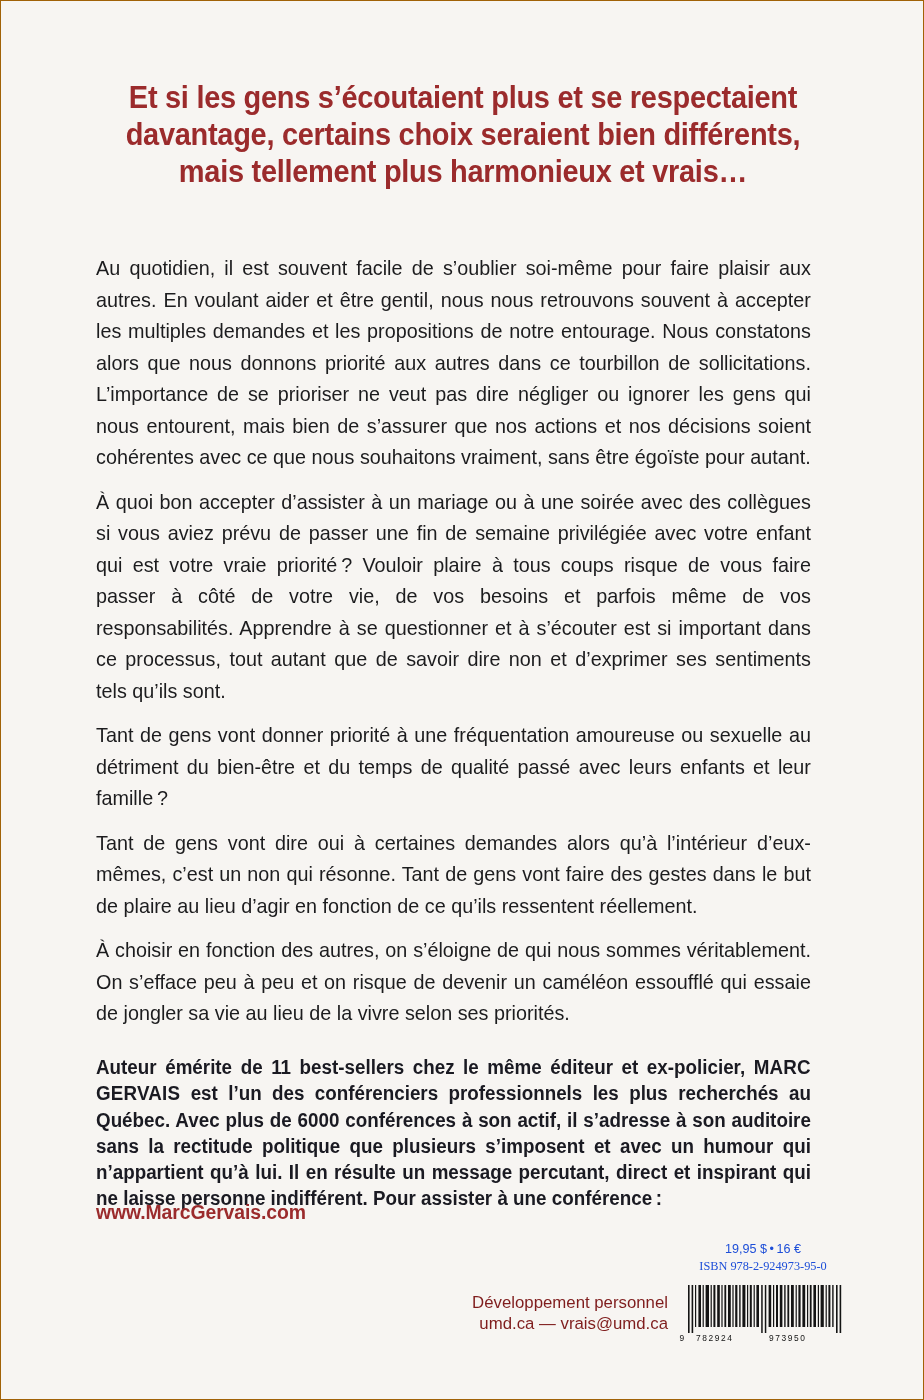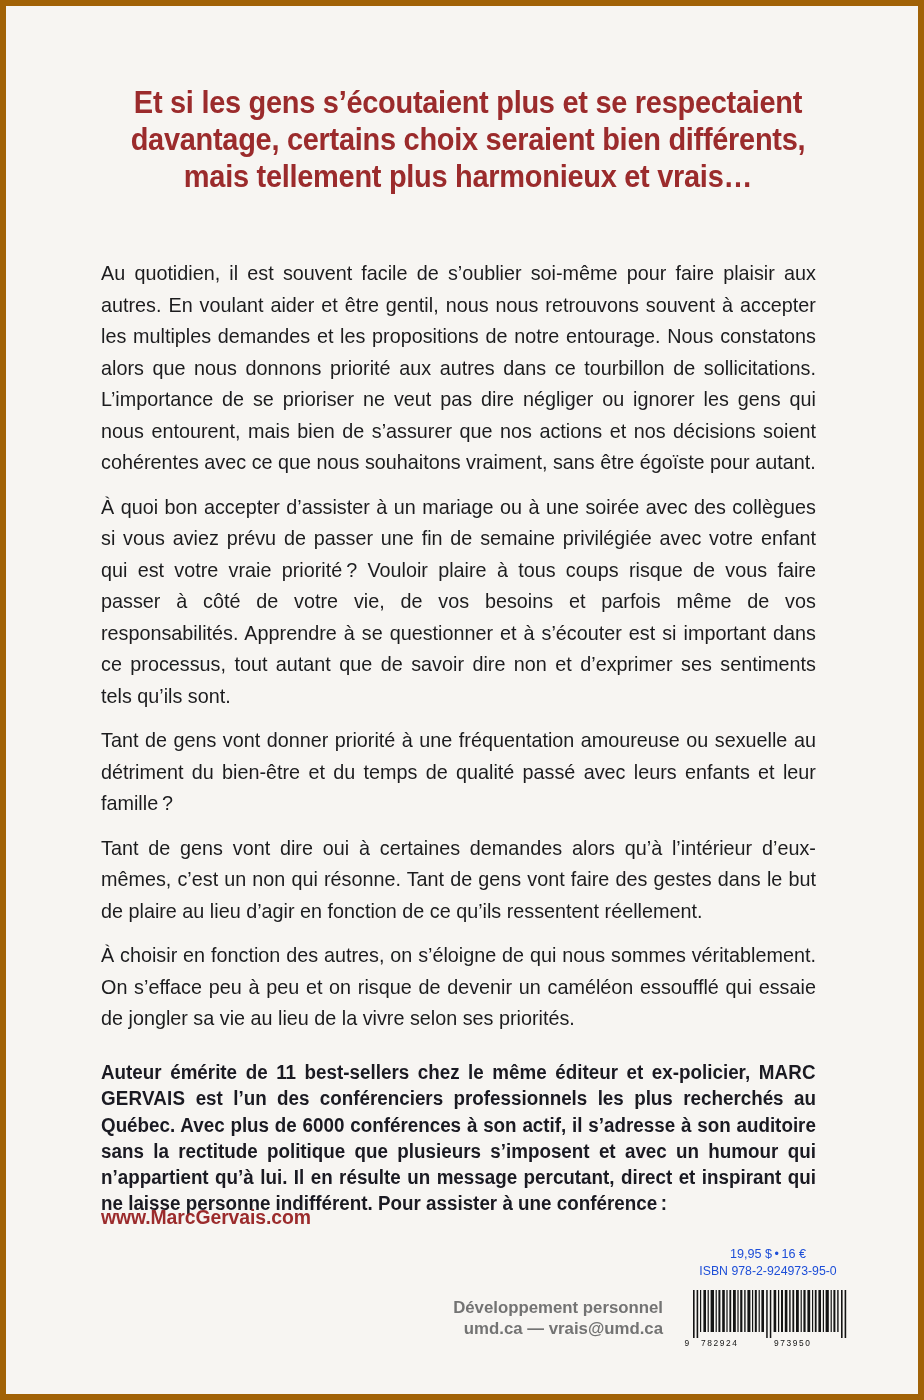--- a/index.html
+++ b/index.html
@@ -10,21 +10,21 @@
   }
   body {
     font-family: "Liberation Sans", sans-serif;
   }
   .page {
     position: relative;
     width: 924px;
     height: 1400px;
     background: #f7f5f2;
     box-sizing: border-box;
-    border: 6px solid #a16207;
+    border: 1px solid #a16207;
     overflow: hidden;
   }
 
   
   .headline {
     position: absolute;
     left: 72px;
     top: 78px;
     width: 780px;
     text-align: center;
@@ -87,39 +87,39 @@
     transform: scaleX(0.97);
     transform-origin: left top;
   }
 
   
   .publisher {
     position: absolute;
     right: 255px;
     top: 1291px;
     text-align: right;
-    color: #737373;
+    color: #7f1d1d;
     font-size: 16.8px;
-    font-weight: bold;
+    font-weight: normal;
     line-height: 21px;
   }
   .publisher span { display: block; white-space: nowrap; }
 
   .price-block {
     position: absolute;
     left: 676px;
     top: 1240px;
     width: 172px;
     text-align: center;
     color: #1d4ed8;
     font-size: 12.6px;
     line-height: 16.5px;
   }
   .price-block span { display: block; white-space: nowrap; }
-  .price-block .isbn { font-size: 12.3px; }
+  .price-block .isbn { font-size: 12.3px; font-family: Liberation Serif, serif; }
 
   
   .barcode {
     position: absolute;
     left: 678px;
     top: 1282px;
     width: 170px;
     height: 62px;
   }
   .barcode svg { display: block; }

